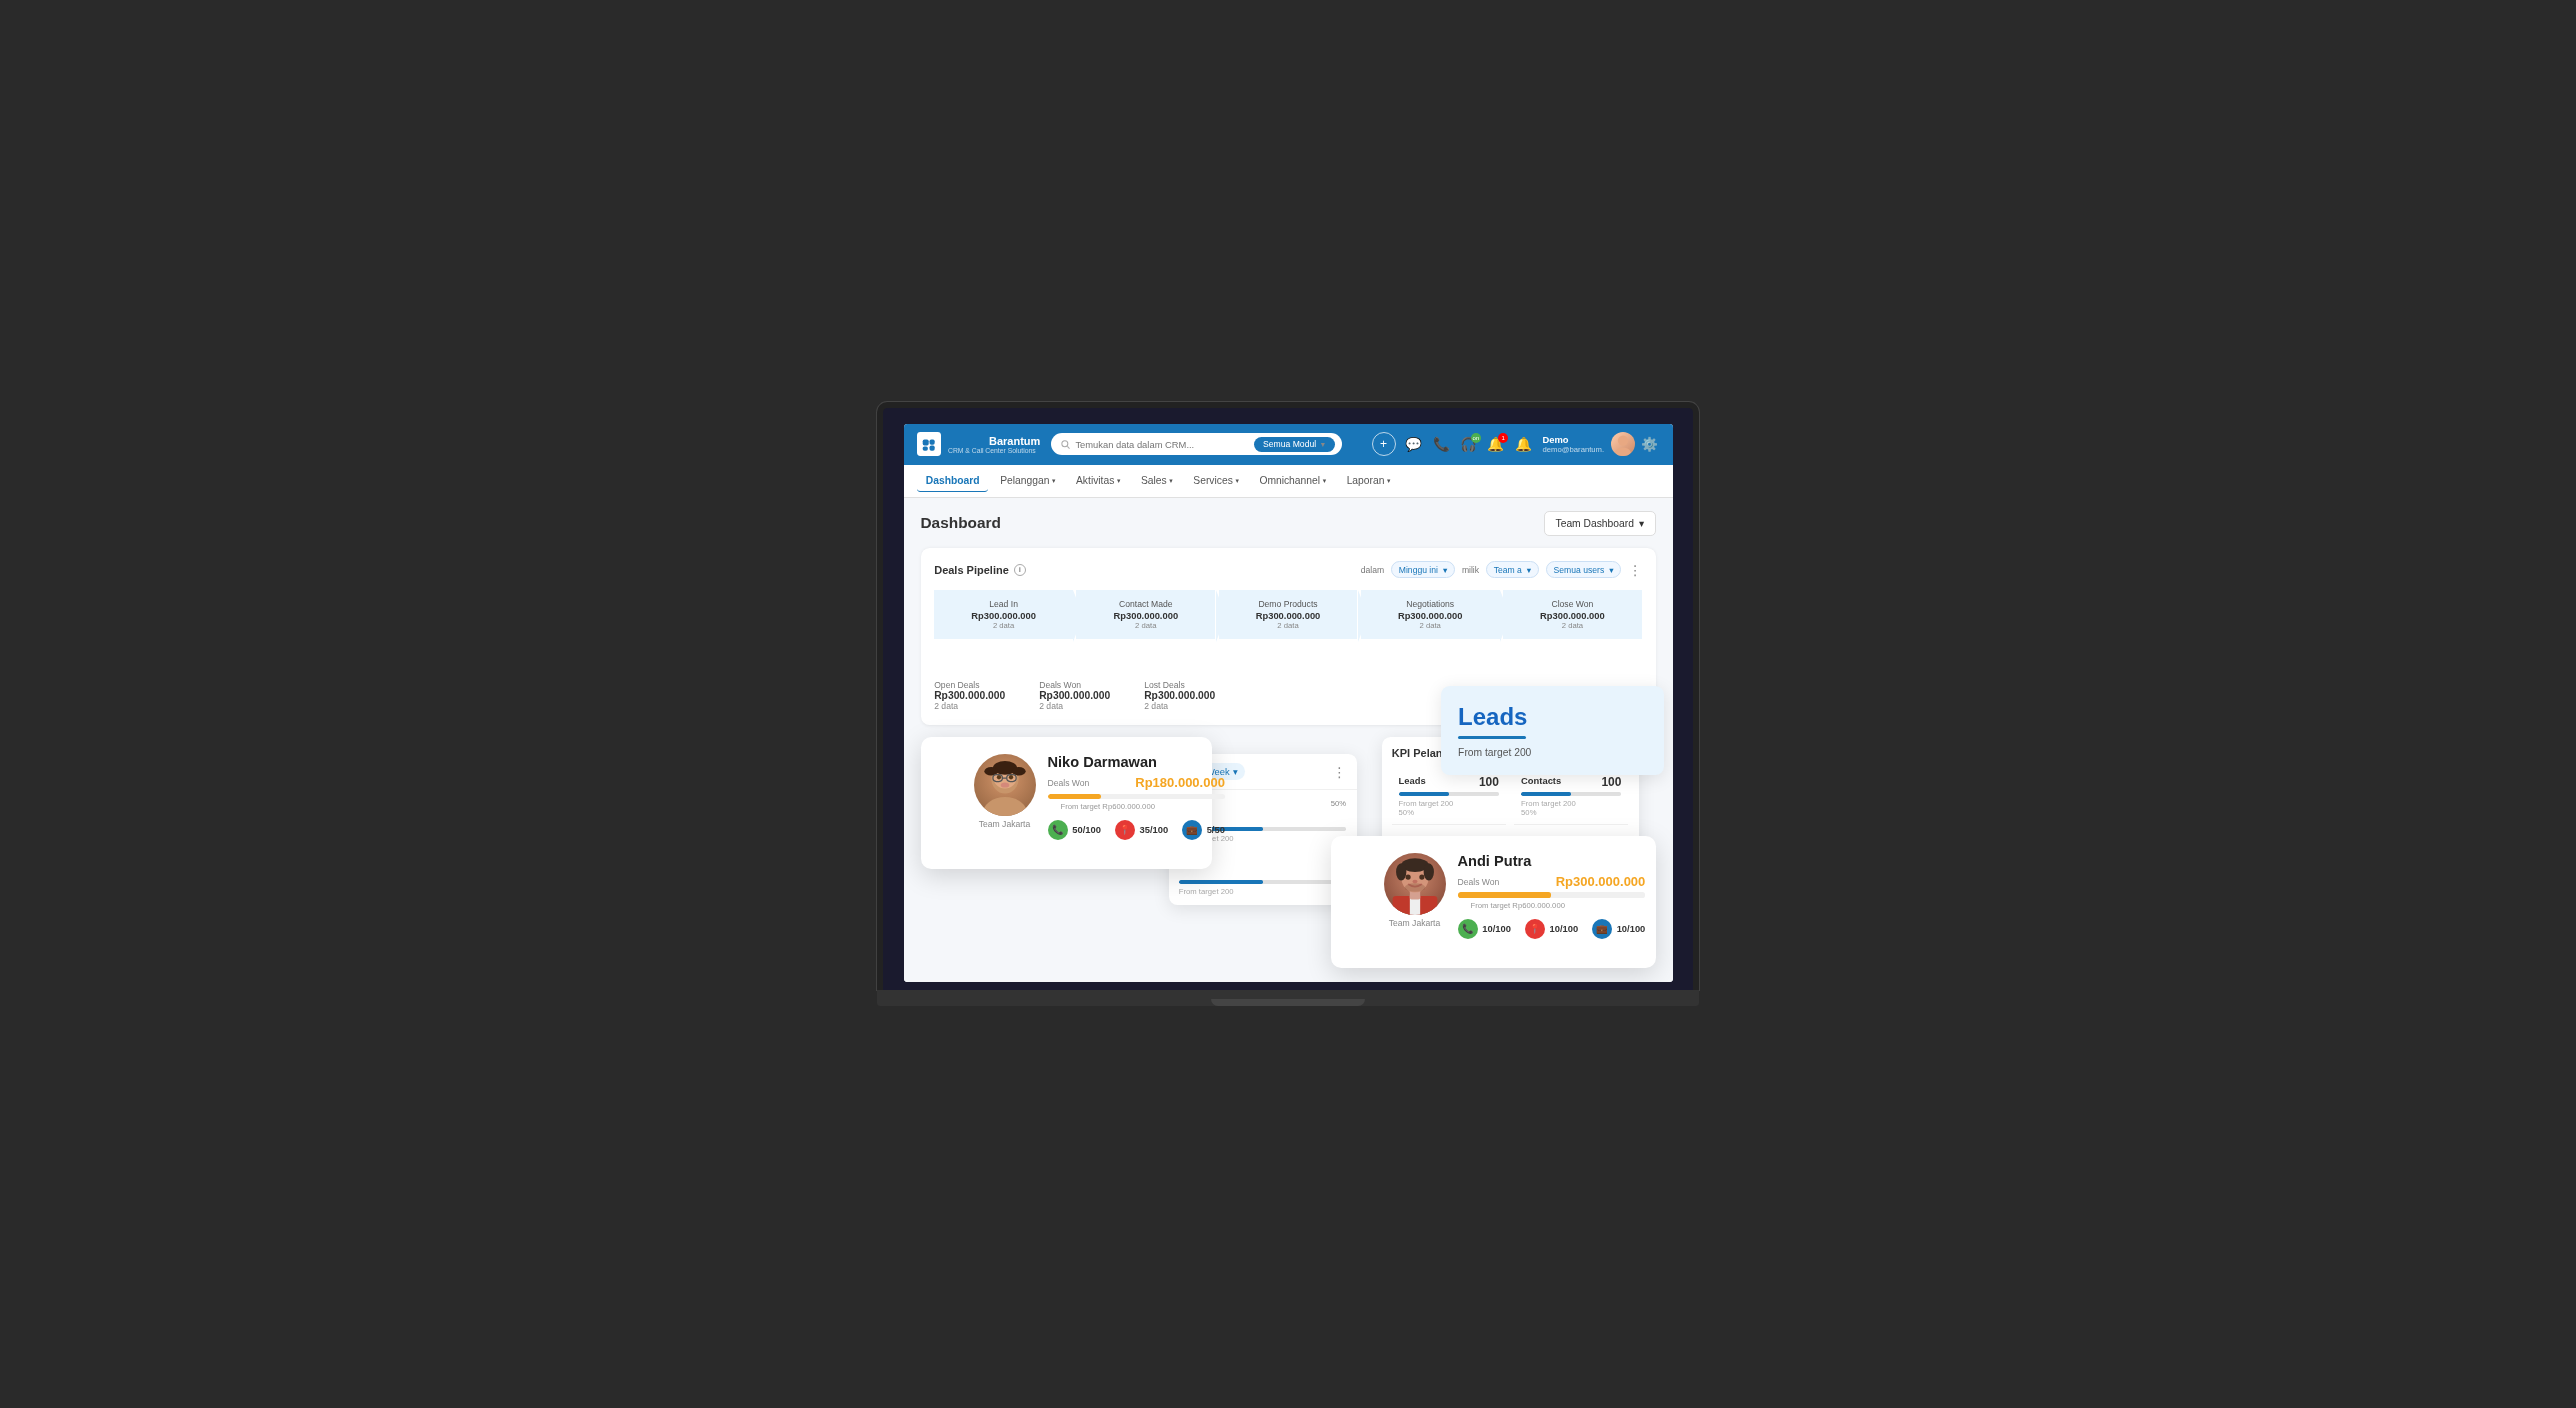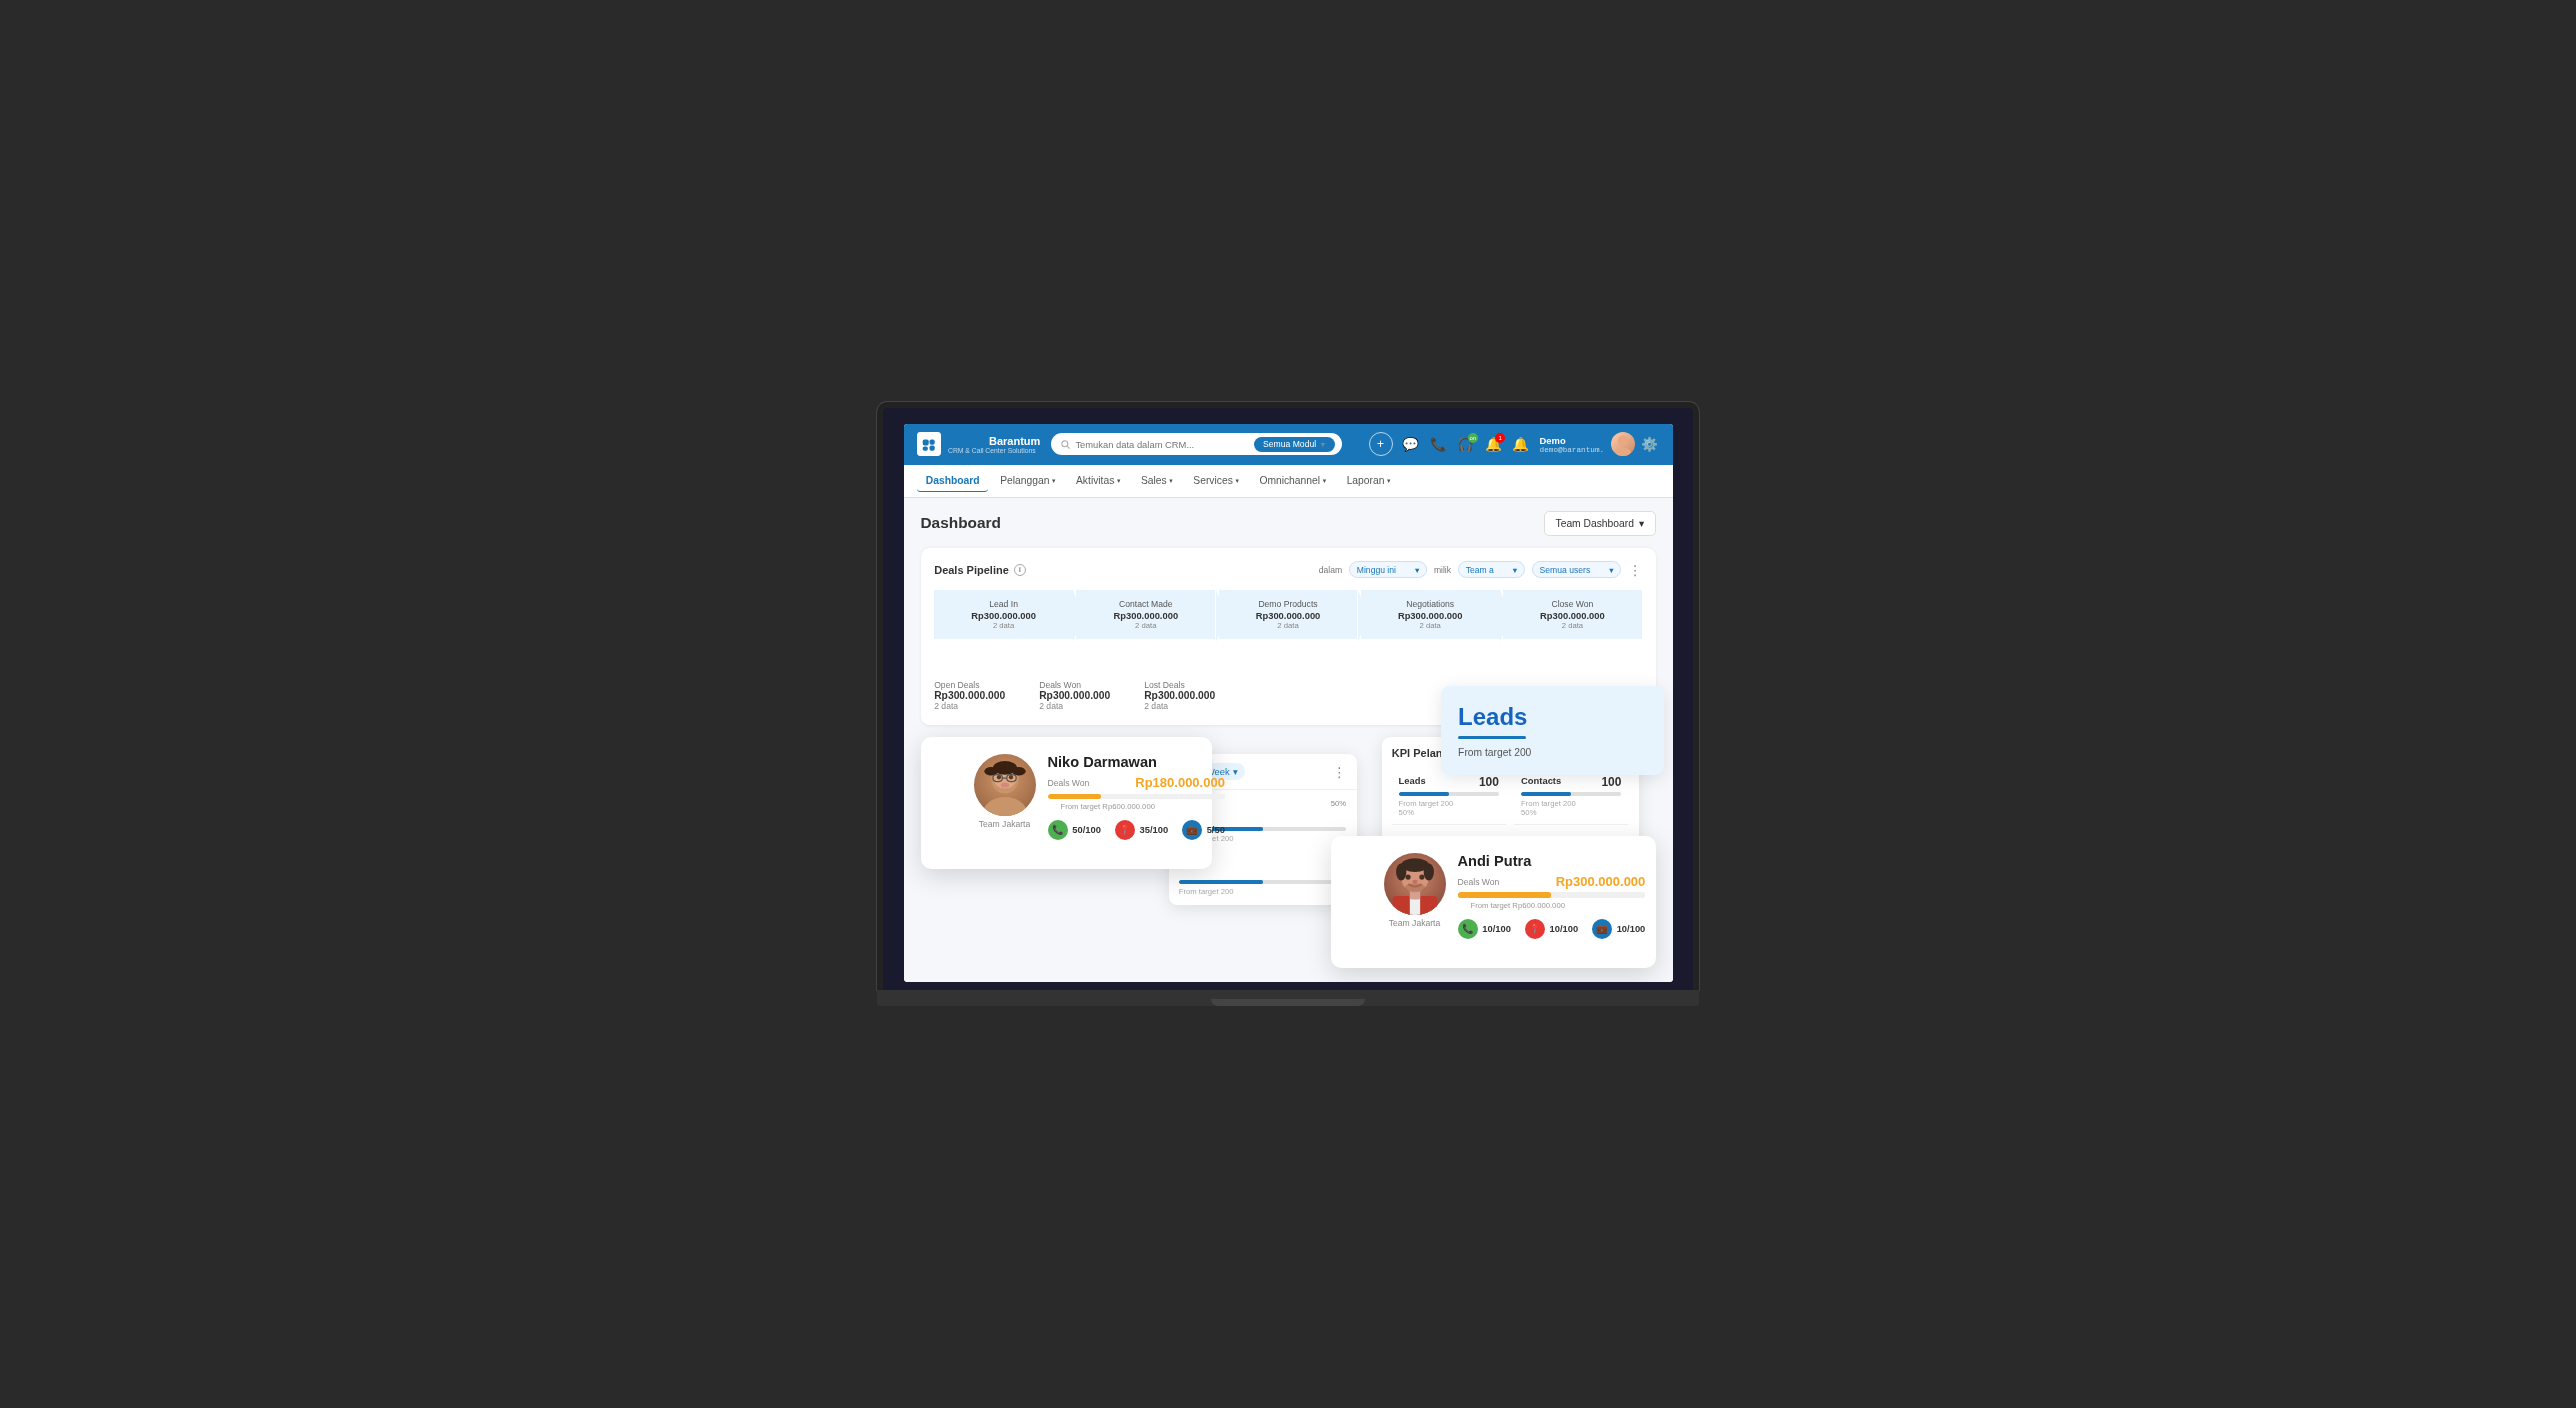--- a/index.html
+++ b/index.html
@@ -242,21 +242,21 @@
       display: flex;
       align-items: center;
       gap: 6.8px;
       font-size: 9.4px;
       color: #555;
     }
 
     .filter-btn {
       display: flex;
       align-items: center;
-      gap: 19px;
+      gap: 5px;
       background: #f0f7ff;
       border: 0.9px solid #cce0f5;
       border-radius: 12px;
       padding: 2.6px 6.8px;
       font-size: 8.6px;
       cursor: pointer;
       color: #1976b8;
     }
 
     .filter-text {
@@ -704,21 +704,21 @@
           </div>
           <div class="nav-icon" style="position:relative;">
             🔔
             <span class="badge">1</span>
           </div>
           <div class="nav-icon">🔔</div>
 
           <div class="user-area">
             <div>
               <div style="color:white;font-size:9.4px;font-weight:600;">Demo</div>
-              <div style="color:rgba(255,255,255,0.7);font-size:7.7px;font-family:Liberation Mono, monospace;">demo@barantum.</div>
+              <div style="color:rgba(255,255,255,0.7);font-size:7.7px;">demo@barantum.</div>
             </div>
             <div class="user-avatar" style="background:linear-gradient(135deg,#ffccaa,#cc8866);">
               <svg viewBox="0 0 28 28" width="24" height="24">
                 <circle cx="14" cy="10" r="6" fill="#e8a882"></circle>
                 <ellipse cx="14" cy="24" rx="9" ry="6" fill="#e8a882"></ellipse>
               </svg>
             </div>
             <div class="nav-icon">⚙️</div>
           </div>
         </div>

